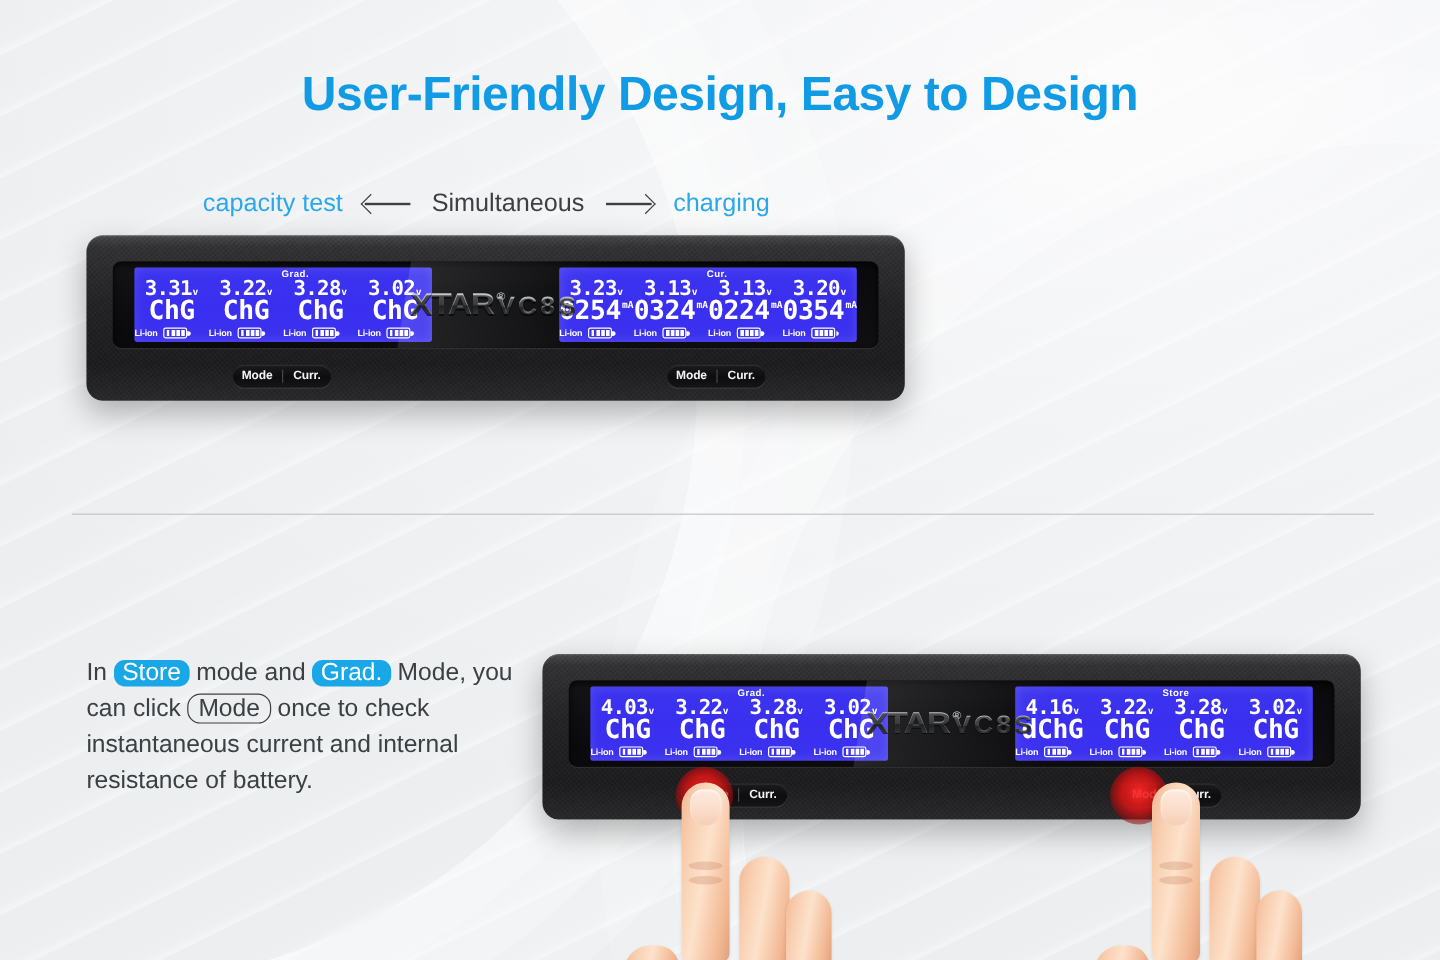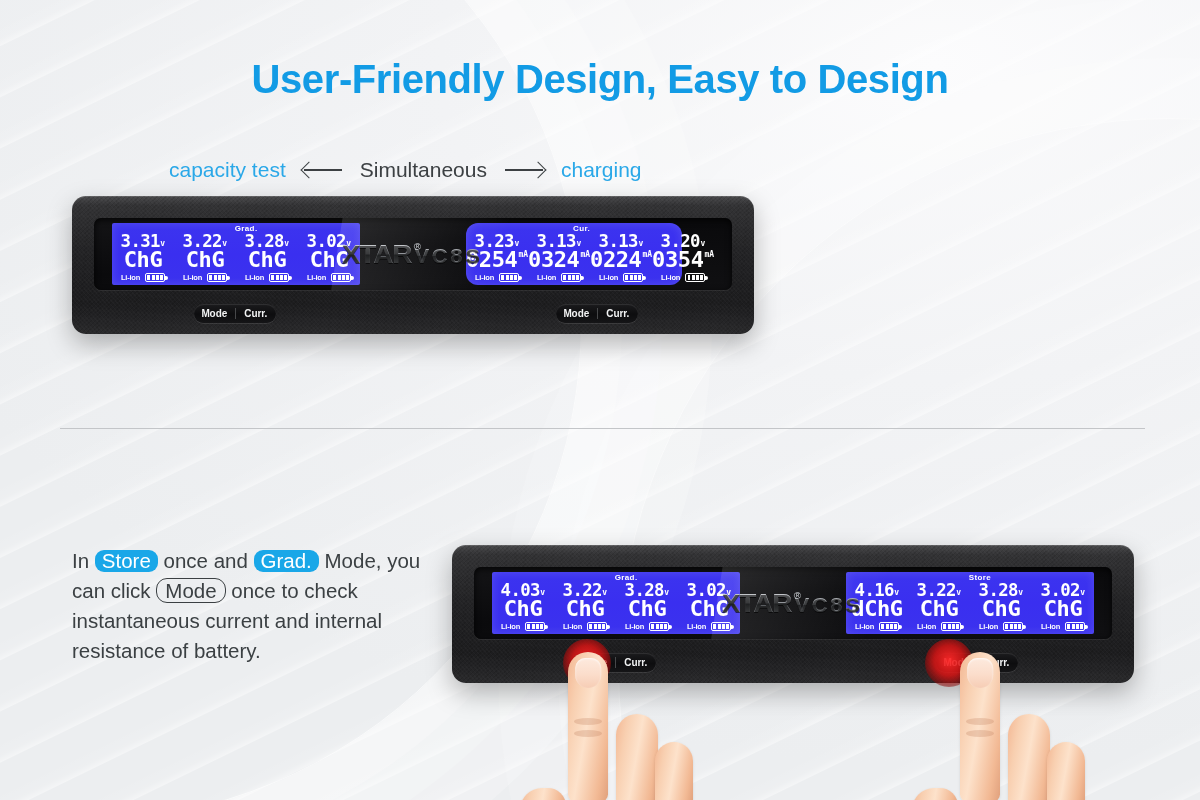--- a/index.html
+++ b/index.html
@@ -200,21 +200,21 @@
   .unit.sup { margin-top: 1px; }
   .status {
     color: #fff;
     font-family: "DejaVu Sans Mono", monospace;
     font-size: 22px; font-weight: bold;
     line-height: 19px;
     letter-spacing: -0.4px;
   }
   .cell-foot {
     position: absolute; bottom: 3px; left: 0; right: 0;
-    display: flex; align-items: center; justify-content: center; gap: 5px;
+    display: flex; align-items: center; gap: 5px;
   }
   .liion {
     color: #fff; font-size: 7.5px; font-weight: bold;
     letter-spacing: -.2px;
   }
   .batt {
     position: relative;
     width: 20px; height: 9px;
     border: 1.3px solid #fff;
     border-radius: 2px;
@@ -421,21 +421,21 @@
     </div>
 
     <div class="brand" style="width:106px;">
       <div class="brand-top">
         <span>XTAR</span>
         <span class="brand-reg">®</span>
       </div>
       <div class="brand-sub">VC8S</div>
     </div>
 
-    <div class="lcd" style="width:216px; border-radius:12px;">
+    <div class="lcd" style="width:248px; border-radius:2px;">
       <div class="lcd-header pos3">Cur.</div>
       <div class="cell">
         <div class="row-val">
             <span class="big">3.23</span>
             <span class="unit">v</span>
           </div>
         <div class="row-val">
             <span class="status">0254</span>
             <span class="unit sup">mA</span>
           </div>
@@ -519,21 +519,21 @@
   <div class="btn" style="left:484px; top:108px; width:82px;">
     <span>Mode</span>
     <span class="sep"></span>
     <span>Curr.</span>
   </div>
 </div>
 
 <div class="divider"></div>
 
 <div class="para">
-  <span>In </span><span class="pill">Store</span><span> once and </span><span class="pill">Grad.</span><span> Mode, you can click </span><span class="outline-btn">Mode</span><span> once to check instantaneous current and internal resistance of battery.</span>
+  <span>In </span><span class="pill">Store</span><span> mode and </span><span class="pill">Grad.</span><span> Mode, you can click </span><span class="outline-btn">Mode</span><span> once to check instantaneous current and internal resistance of battery.</span>
 </div>
 
 <div class="device" style="left:452px; top:545px; width:682px; height:138px;">
 
   <div class="panel" style="left:22px; top:22px; width:638px; height:72px;">
 
     <div class="lcd" style="margin-left:18px; width:248px; border-radius:2px;">
       <div class="lcd-header pos3">Grad.</div>
       <div class="cell">
         <div class="row-val">

